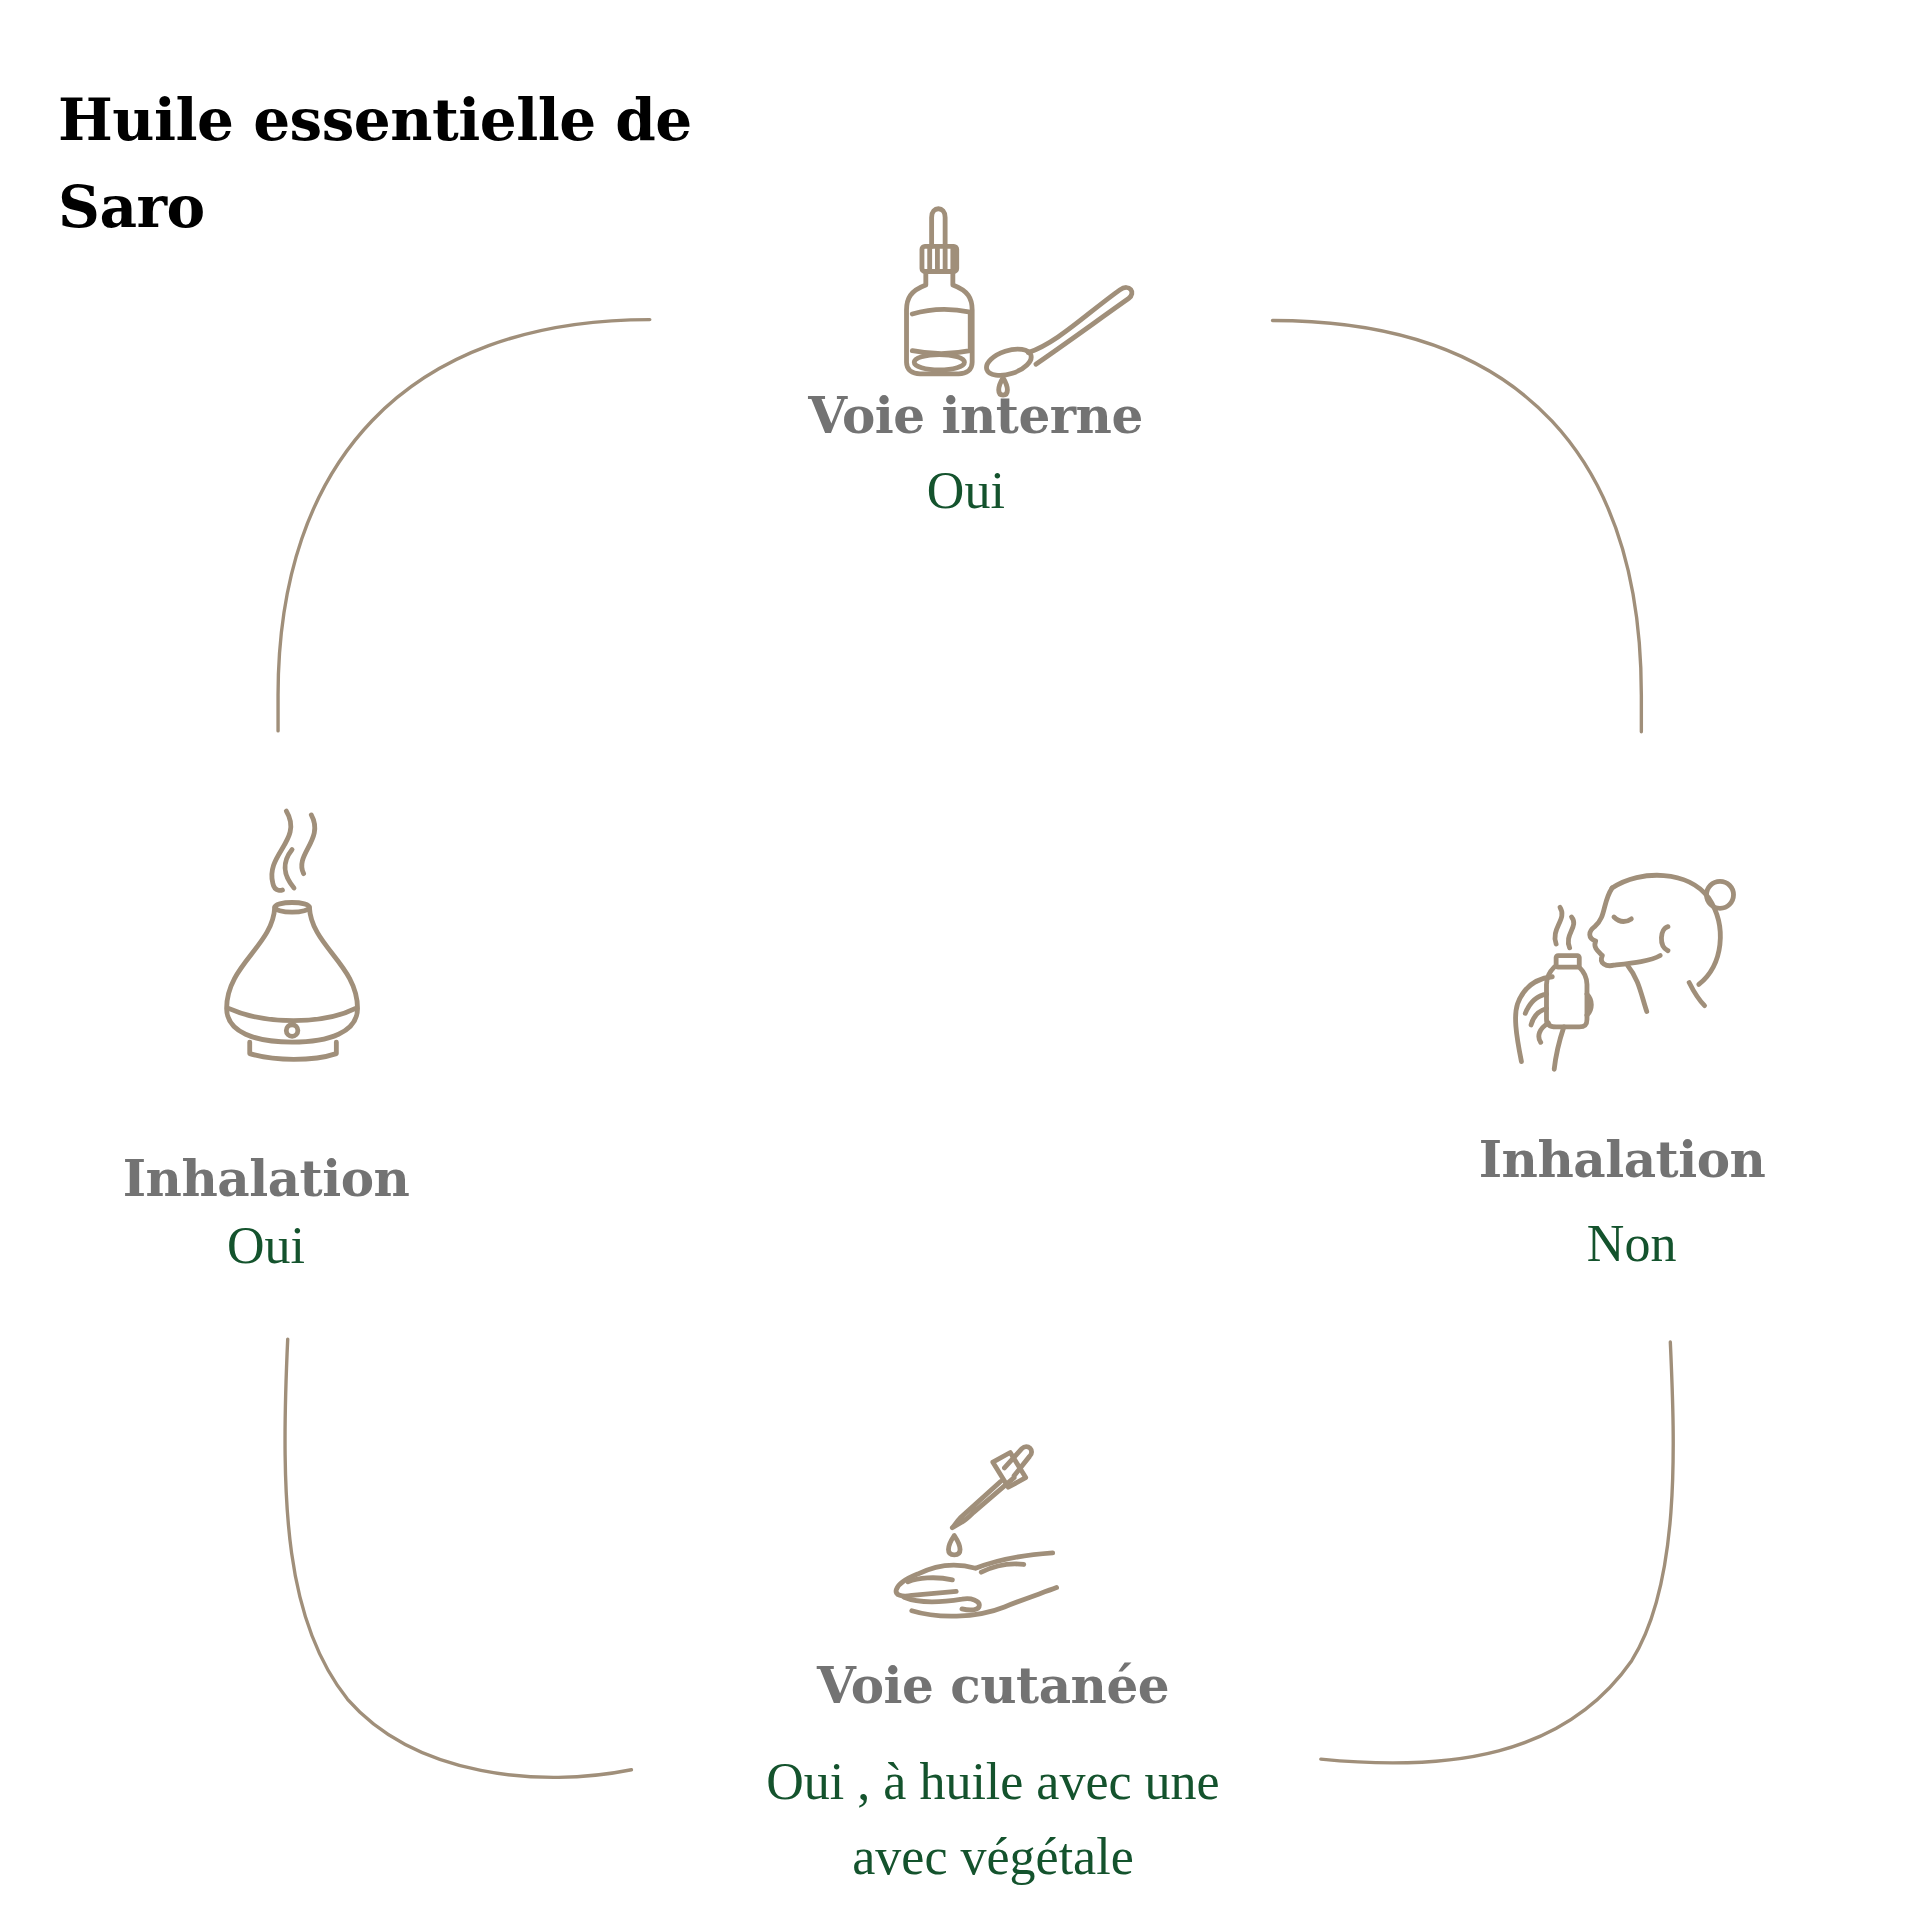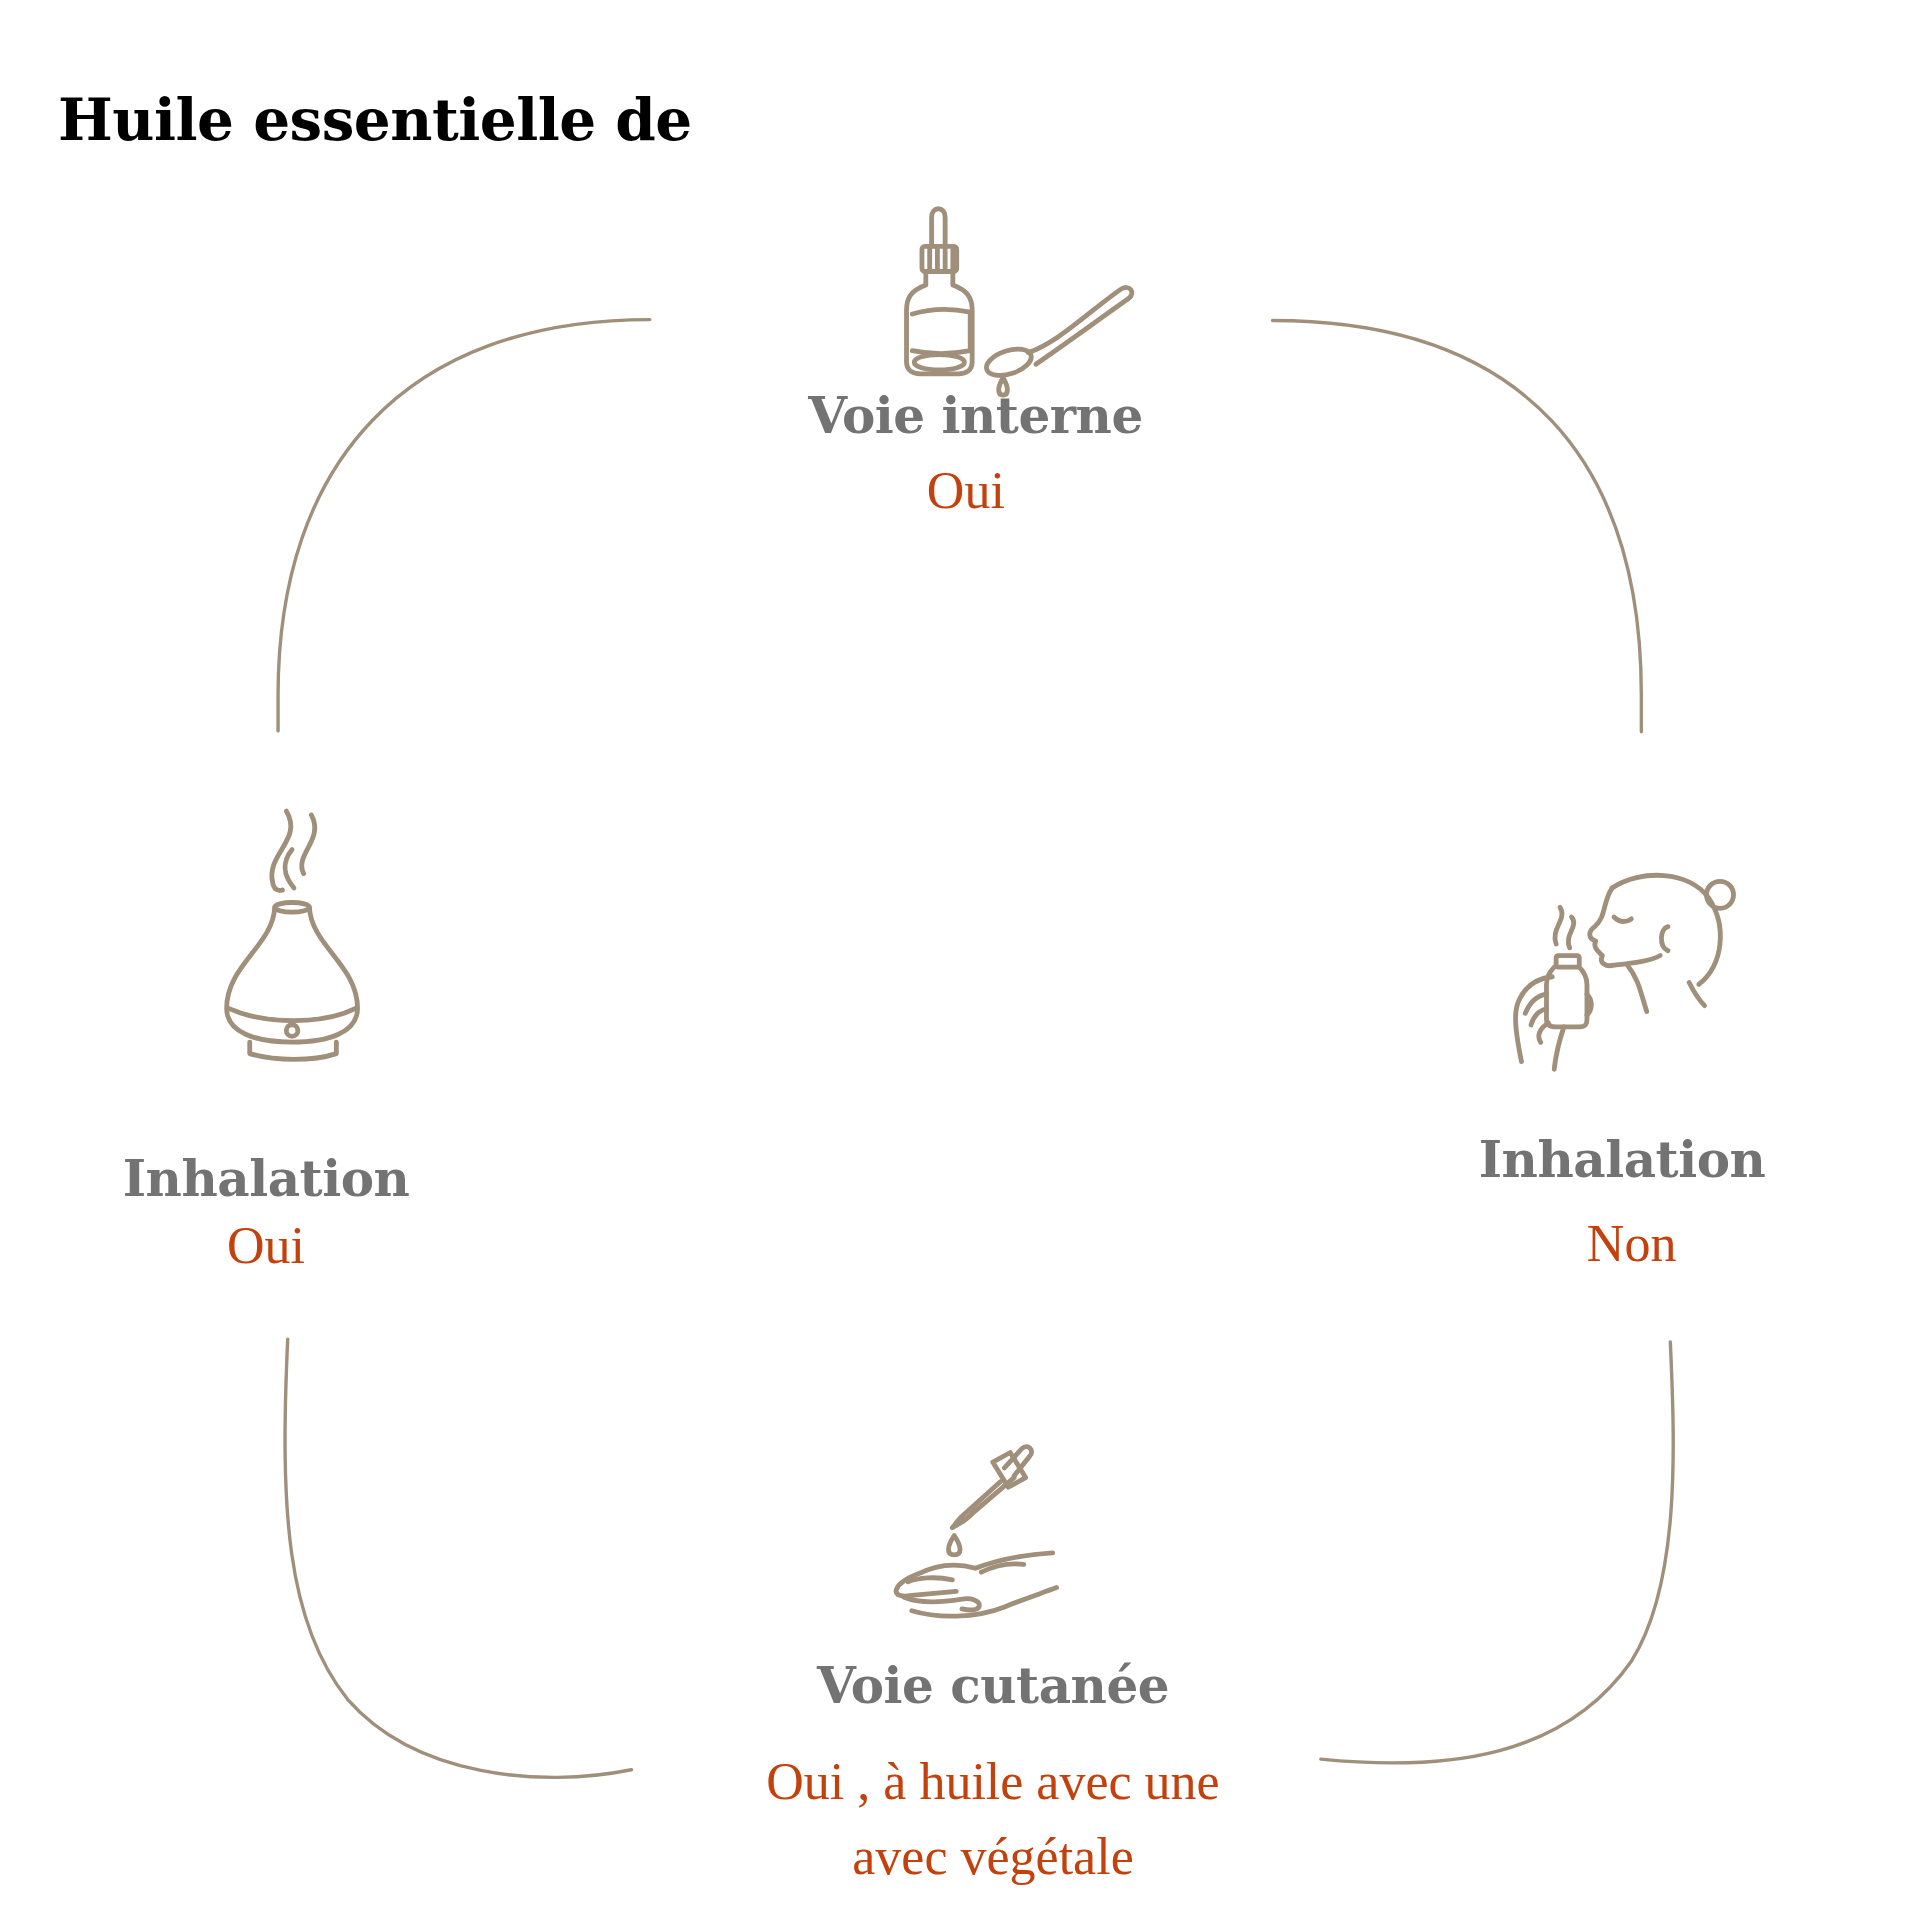--- a/index.html
+++ b/index.html
@@ -6,30 +6,31 @@
     body { width: 1931px; height: 1931px; position: relative; overflow: hidden;
            font-family: "DejaVu Serif", "Liberation Serif", serif; }
     .title { position: absolute; left: 58px; top: 77px; width: 676px;
              font-size: 58px; font-weight: bold; line-height: 87px; color: #000000;
              font-family: "DejaVu Serif", serif; letter-spacing: -0.5px; }
     .title span { display: block; }
     svg.frame { position: absolute; left: 0; top: 0; width: 1931px; height: 1931px; }
     .block { position: absolute; text-align: center; }
     .label { font-size: 50px; font-weight: bold; color: #737373;
              font-family: "DejaVu Serif", serif; letter-spacing: -0.5px; white-space: nowrap; }
-    .value { font-size: 52px; color: #c2410c; font-family: "Liberation Serif", serif; line-height: 75px; }
+    .value { font-size: 52px; color: #14532d; font-family: "Liberation Serif", serif; line-height: 75px; }
     .icon { position: absolute; }
     .icon svg { width: 100%; height: 100%; }
     .stroke { fill: none; stroke: #a08f7a; stroke-width: 5; stroke-linecap: round; stroke-linejoin: round; }
   </style>
 </head>
 <body>
 
 <div class="title">
   <span>Huile essentielle de</span>
+  <span>Saro</span>
 </div>
 
 <svg class="frame" viewBox="0 0 2000 2000">
   <path class="stroke" style="stroke-width:3.5" d="M288,757 L288,720 C288,480 420,331 673,331"></path>
   <path class="stroke" style="stroke-width:3.5" d="M1318,332 C1580,332 1700,480 1700,720 L1700,758"></path>
   <path class="stroke" style="stroke-width:3.5" d="M298,1387 C290,1560 296,1680 360,1760 C430,1840 560,1852 654,1833"></path>
   <path class="stroke" style="stroke-width:3.5" d="M1368,1822 C1500,1835 1620,1820 1690,1720 C1740,1640 1735,1500 1730,1390"></path>
 </svg>
 
 <div class="icon" style="left:893px; top:198px; width:251px; height:203px;">

